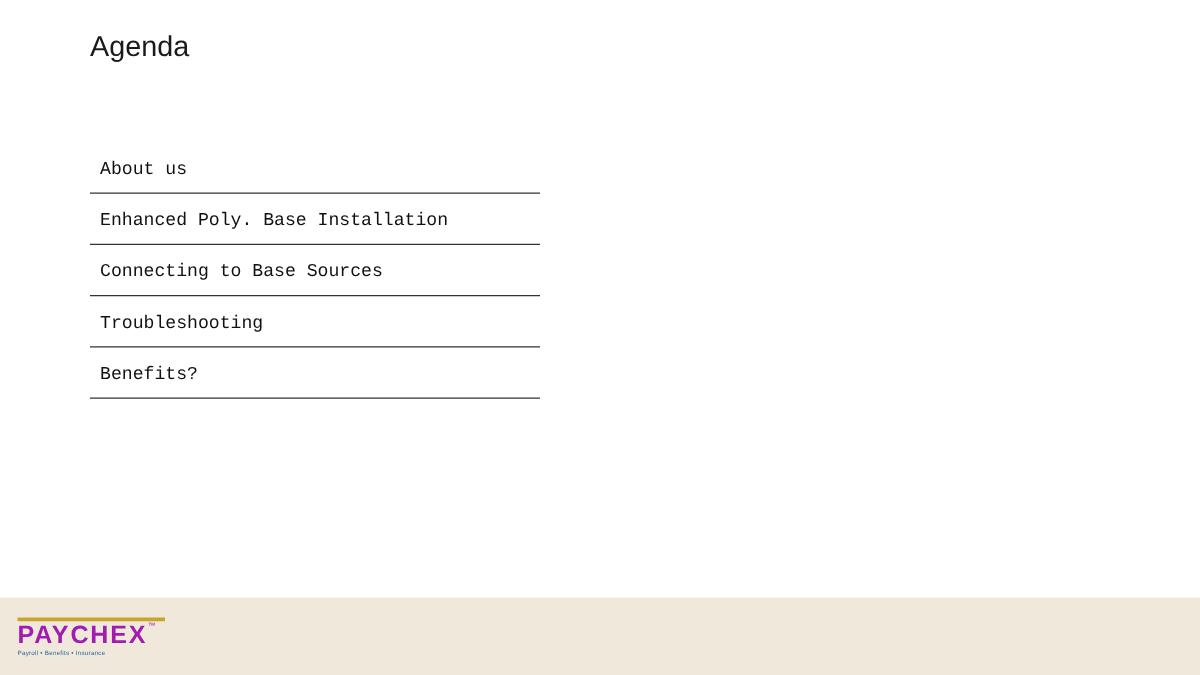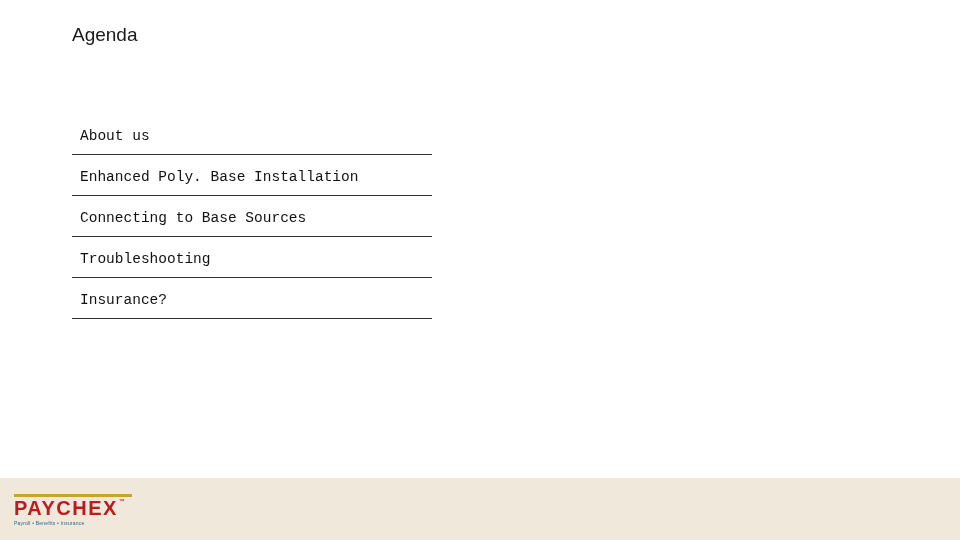--- a/index.html
+++ b/index.html
@@ -7,21 +7,21 @@
   .slide {
     position: relative;
     width: 960px;
     height: 540px;
     background: #ffffff;
   }
   .title {
     position: absolute;
     top: 24px;
     left: 72px;
-    font-size: 19px;
+    font-size: 23px;
     font-weight: 400;
     color: #1a1a1a;
   }
   .agenda {
     position: absolute;
     top: 114px;
     left: 72px;
     width: 360px;
   }
   .agenda-item {
@@ -50,21 +50,21 @@
     width: 118px;
     height: 3px;
     background: #c7a52a;
     margin-bottom: 1px;
   }
   .logo .word {
     font-family: Arial, Helvetica, sans-serif;
     font-size: 20px;
     font-weight: 900;
     letter-spacing: 1.5px;
-    color: #b91c1c;
+    color: #a21caf;
     line-height: 1;
     position: relative;
     display: inline-block;
   }
   .logo .word .tm {
     font-size: 6px;
     font-weight: 400;
     position: absolute;
     top: 0;
     right: -8px;
@@ -83,21 +83,21 @@
 
 <div class="slide">
 
   <div class="title">Agenda</div>
 
   <div class="agenda">
     <div class="agenda-item">About us</div>
     <div class="agenda-item">Enhanced Poly. Base Installation</div>
     <div class="agenda-item">Connecting to Base Sources</div>
     <div class="agenda-item">Troubleshooting</div>
-    <div class="agenda-item">Insurance?</div>
+    <div class="agenda-item">Benefits?</div>
   </div>
 
   <div class="footer">
     <div class="logo">
       <div class="bar"></div>
       <div class="word">
         <span>PAYCHEX</span>
         <span class="tm">™</span>
       </div>
       <div class="tag">Payroll • Benefits • Insurance</div>

